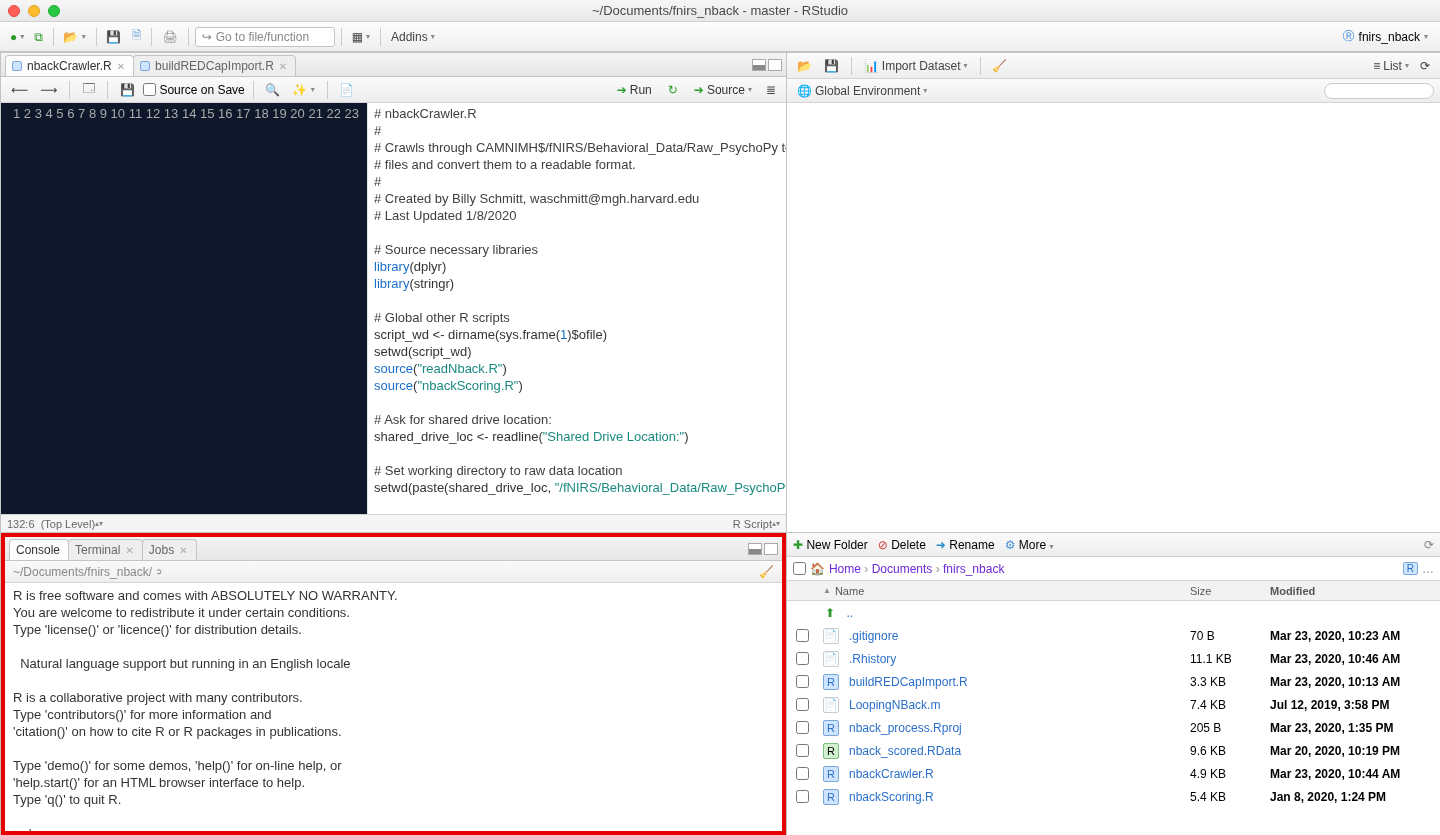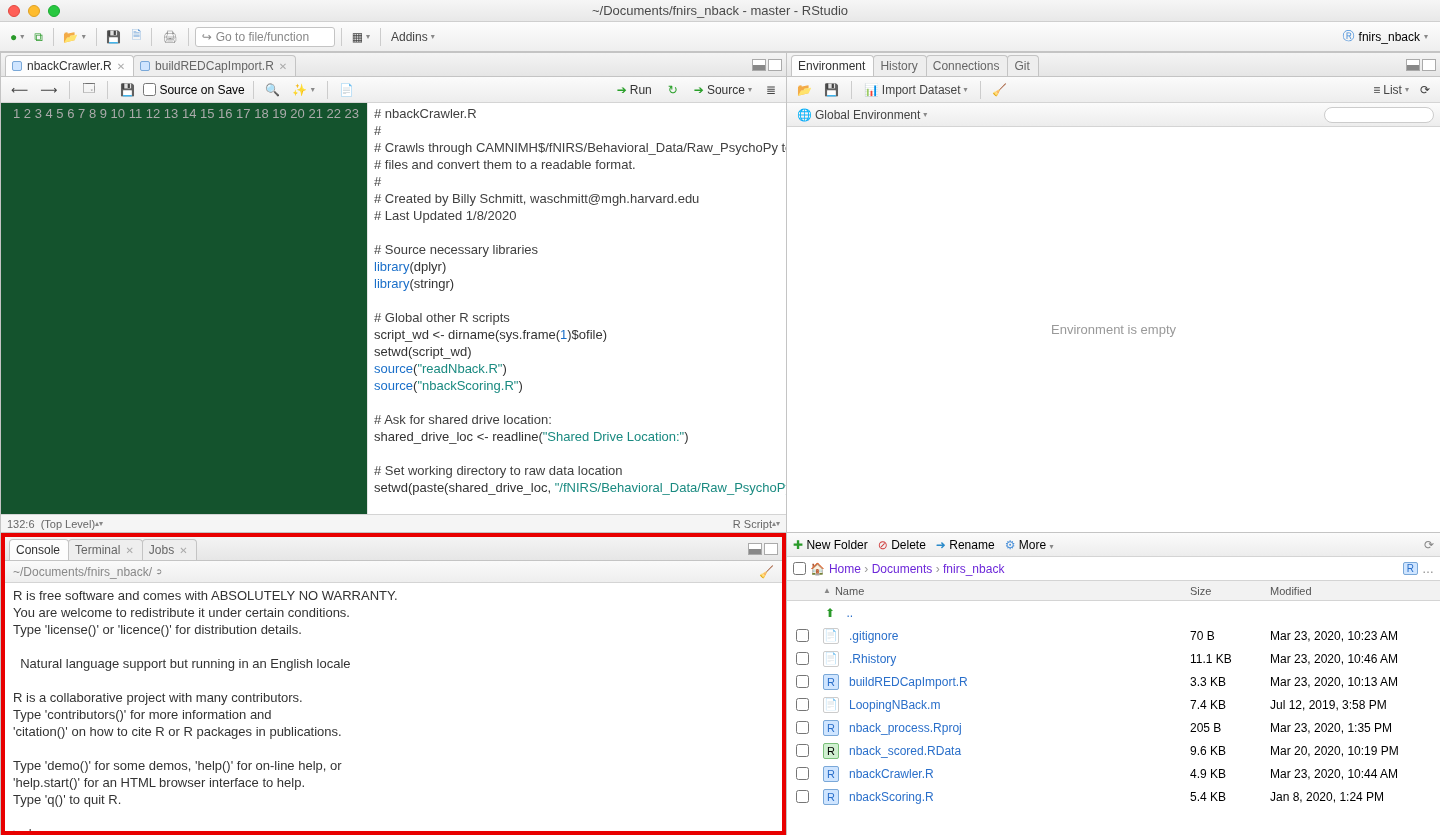--- a/index.html
+++ b/index.html
@@ -36,21 +36,21 @@
 .minmax .min { background:linear-gradient(#fff 50%,#888 50%); }
 .minmax .max { background:#fff; }
 
 
 .panetb { height:26px; background:linear-gradient(#fbfbfb,#ededed); border-bottom:1px solid #d4d4d4; display:flex; align-items:center; padding:0 6px; gap:4px; font-size:12px; }
 .panetb .chk { display:flex; align-items:center; gap:3px; }
 .runbtn { display:flex; align-items:center; gap:3px; color:#333; padding:2px 6px; cursor:pointer; }
 
 
 .editor { flex:1; display:flex; font-family:Menlo,Monaco,Consolas,monospace; font-size:13px; overflow:hidden; }
-.gutter { background:#14532d; border-right:1px solid #e4e4e4; text-align:center; color:#aaa; padding:2px 8px 2px 12px; line-height:17px; user-select:none; }
+.gutter { background:#0f172a; border-right:1px solid #e4e4e4; text-align:center; color:#aaa; padding:2px 8px 2px 12px; line-height:17px; user-select:none; }
 .code { padding:2px 6px; line-height:17px; white-space:pre; color:#333; flex:1; overflow-x:auto; }
 .c-comment { color:#404040; }
 .c-kw { color:#1a6fc9; }
 .c-str { color:#1a8a80; }
 .c-num { color:#1a6fc9; }
 .statusline { height:18px; border-top:1px solid #d4d4d4; display:flex; align-items:center; font-size:11px; color:#666; padding:0 6px; background:#f5f5f5; }
 .statusline .spacer { flex:1; }
 
 
 .console-highlight { border:4px solid #e80000; flex:1; display:flex; flex-direction:column; min-height:0; }
@@ -63,21 +63,21 @@
 
 
 .files-tb2 { height:24px; background:linear-gradient(#fbfbfb,#ededed); border-bottom:1px solid #d4d4d4; display:flex; align-items:center; padding:0 6px; gap:10px; font-size:12px; }
 .breadcrumb { height:24px; border-bottom:1px solid #d4d4d4; display:flex; align-items:center; padding:0 6px; gap:4px; font-size:12px; }
 .breadcrumb a { color:#6d28d9; cursor:pointer; }
 .crumb-sep { color:#999; }
 .filehdr { height:20px; background:#f2f2f2; border-bottom:1px solid #d4d4d4; display:flex; font-size:11px; color:#555; }
 .col-chk { width:30px; display:flex; align-items:center; justify-content:center; }
 .col-name { flex:1; display:flex; align-items:center; padding-left:6px; gap:4px; }
 .col-size { width:80px; display:flex; align-items:center; }
-.col-mod { width:170px; display:flex; align-items:center; }
+.col-mod { width:170px; display:flex; align-items:center;font-weight:bold; }
 .filerow { height:23px; display:flex; align-items:center; font-size:12px; }
 .filerow .col-name a { color:#2a6fca; cursor:pointer; }
 .ico { width:16px; height:16px; display:inline-flex; align-items:center; justify-content:center; margin-right:6px; font-size:11px; border:1px solid #ccc; border-radius:2px; background:#fff; }
 .ico.r { background:#cfe5ff; border-color:#7aa8d8; color:#2a6fca; }
 .ico.rdata { background:#d0f0d0; border-color:#7ac07a; }
 .filelist { flex:1; overflow:auto; }
 .list-btn { margin-left:auto; display:flex; align-items:center; gap:3px; }
 .search-env { margin-left:auto; }
 .search-env input { border:1px solid #ccc; border-radius:10px; padding:1px 6px 1px 18px; width:110px; font-size:11px; }
 .tri { font-size:8px; color:#888; }
@@ -242,51 +242,40 @@
   </div>
   <div class="statusline">
     <span>132:6</span>&nbsp;&nbsp;
     <span>(Top Level)</span> <span class="tri">▴▾</span>
     <div class="spacer"></div>
     <span>R Script</span> <span class="tri">▴▾</span>
   </div>
 </div>
 
 <div class="pane">
-  <div class="tabs" id="env-tabs">
-        <div class="tab">Environment</div>
-        <div class="tab inactive">History</div>
-        <div class="tab inactive">Connections</div>
-        <div class="tab inactive">Git</div>
-        <div class="minmax">
-          <span class="min"></span>
-          <span class="max"></span>
-        </div>
-      </div>
   <div class="panetb">
     <button class="tbtn">
           <span style="color:#d8a030">📂</span>
         </button>
     <button class="tbtn">
           <span style="color:#6aa0d8">💾</span>
         </button>
     <span class="sep"></span>
     <button class="tbtn">📊 <span>Import Dataset</span> <span class="tri">▾</span></button>
     <span class="sep"></span>
     <button class="tbtn">🧹</button>
     <div class="list-btn">
       <button class="tbtn">≡ <span>List</span> <span class="tri">▾</span></button>
       <button class="tbtn">⟳</button>
     </div>
   </div>
   <div class="panetb" style="height:24px">
     <button class="tbtn">🌐 <span>Global Environment</span> <span class="tri">▾</span></button>
     <div class="search-env"><input type="text" placeholder="" style=""></div>
   </div>
-  <div class="env-empty">Environment is empty</div>
 </div>
 
 <div class="pane" style="padding:0">
   <div class="console-highlight">
     <div class="tabs" id="con-tabs">
           <div class="tab">Console</div>
           <div class="tab inactive">Terminal<span class="x">✕</span></div>
           <div class="tab inactive">Jobs<span class="x">✕</span></div>
           <div class="minmax">
             <span class="min"></span>

